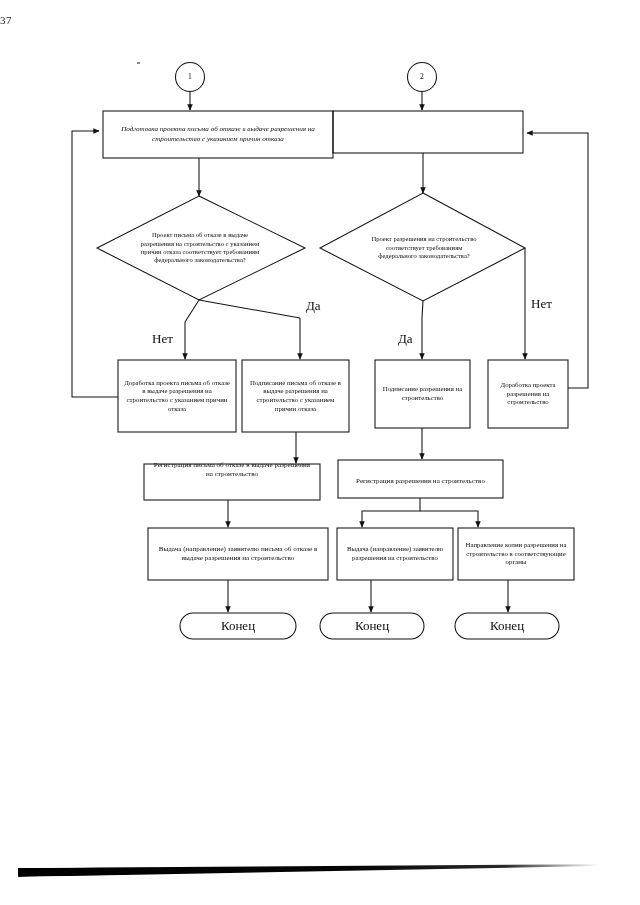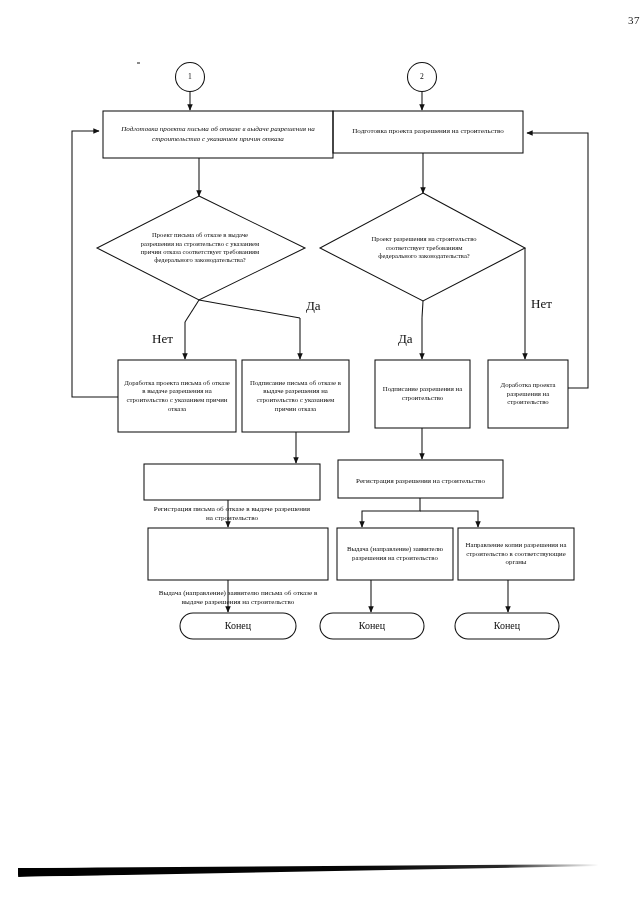--- a/index.html
+++ b/index.html
@@ -16,21 +16,21 @@
     width: 640px;
     height: 905px;
     background: #ffffff;
     overflow: hidden;
   }
   #page-number {
     position: absolute;
     left: 0;
     top: 14px;
     width: 640px;
-    text-align: right;
+    text-align: left;
     font-size: 11px;
     letter-spacing: 0.5px;
     color: #222;
   }
   svg#flow {
     position: absolute;
     left: 0;
     top: 0;
     width: 640px;
     height: 905px;
@@ -44,21 +44,21 @@
     line-height: 1.28;
     color: #0d0d0d;
     box-sizing: border-box;
     padding: 2px 4px;
     pointer-events: none;
   }
   .node-text span { display: block; width: 100%; }
   .t-box      { font-size: 7.1px; }
   .t-boxsm    { font-size: 6.8px; }
   .t-diamond  { font-size: 6.6px; }
-  .t-term     { font-size: 10px; }
+  .t-term     { font-size: 13px; }
   .t-conn     { font-size: 7.6px; }
   .branch-label {
     position: absolute;
     color: #0d0d0d;
     font-size: 13px;
     white-space: nowrap;
   }
   .scan-smudge {
     position: absolute;
     left: 18px;
@@ -156,23 +156,20 @@
   <div class="node-text t-conn" style="left:176px;top:67px;width:28px;height:20px;">
     <span>1</span>
   </div>
   <div class="node-text t-conn" style="left:408px;top:67px;width:28px;height:20px;">
     <span>2</span>
   </div>
 
   <div class="node-text t-box" style="left:106px;top:113px;width:224px;height:43px;font-style:italic;">
     <span>Подготовка проекта письма об отказе в выдаче разрешения на строительство с указанием причин отказа</span>
   </div>
-  <div class="node-text t-box" style="left:336px;top:113px;width:184px;height:38px;">
-    <span>Подготовка проекта разрешения на строительство</span>
-  </div>
 
   <div class="node-text t-diamond" style="left:135px;top:208px;width:130px;height:80px;">
     <span>Проект письма об отказе в выдаче разрешения на строительство с указанием причин отказа соответствует требованиям федерального законодательства?</span>
   </div>
   <div class="node-text t-diamond" style="left:362px;top:212px;width:124px;height:72px;">
     <span>Проект разрешения на строительство соответствует требованиям федерального законодательства?</span>
   </div>
 
   <div class="branch-label" style="left:152px;top:331px;">Нет</div>
   <div class="branch-label" style="left:306px;top:298px;">Да</div>
@@ -185,28 +182,28 @@
   <div class="node-text t-boxsm" style="left:244px;top:362px;width:103px;height:68px;">
     <span>Подписание письма об отказе в выдаче разрешения на строительство с указанием причин отказа</span>
   </div>
   <div class="node-text t-boxsm" style="left:377px;top:362px;width:91px;height:64px;">
     <span>Подписание разрешения на строительство</span>
   </div>
   <div class="node-text t-boxsm" style="left:490px;top:362px;width:76px;height:64px;">
     <span>Доработка проекта разрешения на строительство</span>
   </div>
 
-  <div class="node-text t-box" style="left:147px;top:490px;width:170px;height:48px;">
+  <div class="node-text t-box" style="left:147px;top:446px;width:170px;height:48px;">
     <span>Регистрация письма об отказе в выдаче разрешения на строительство</span>
   </div>
   <div class="node-text t-box" style="left:341px;top:462px;width:159px;height:40px;">
     <span>Регистрация разрешения на строительство</span>
   </div>
 
-  <div class="node-text t-box" style="left:151px;top:530px;width:174px;height:48px;margin-top:44px;">
+  <div class="node-text t-box" style="left:151px;top:530px;width:174px;height:48px;">
     <span>Выдача (направление) заявителю письма об отказе в выдаче разрешения на строительство</span>
   </div>
   <div class="node-text t-boxsm" style="left:339px;top:530px;width:112px;height:48px;">
     <span>Выдача (направление) заявителю разрешения на строительство</span>
   </div>
   <div class="node-text t-boxsm" style="left:460px;top:530px;width:112px;height:48px;">
     <span>Направление копии разрешения на строительство в соответствующие органы</span>
   </div>
 
   <div class="node-text t-term" style="left:180px;top:613px;width:116px;height:26px;">

